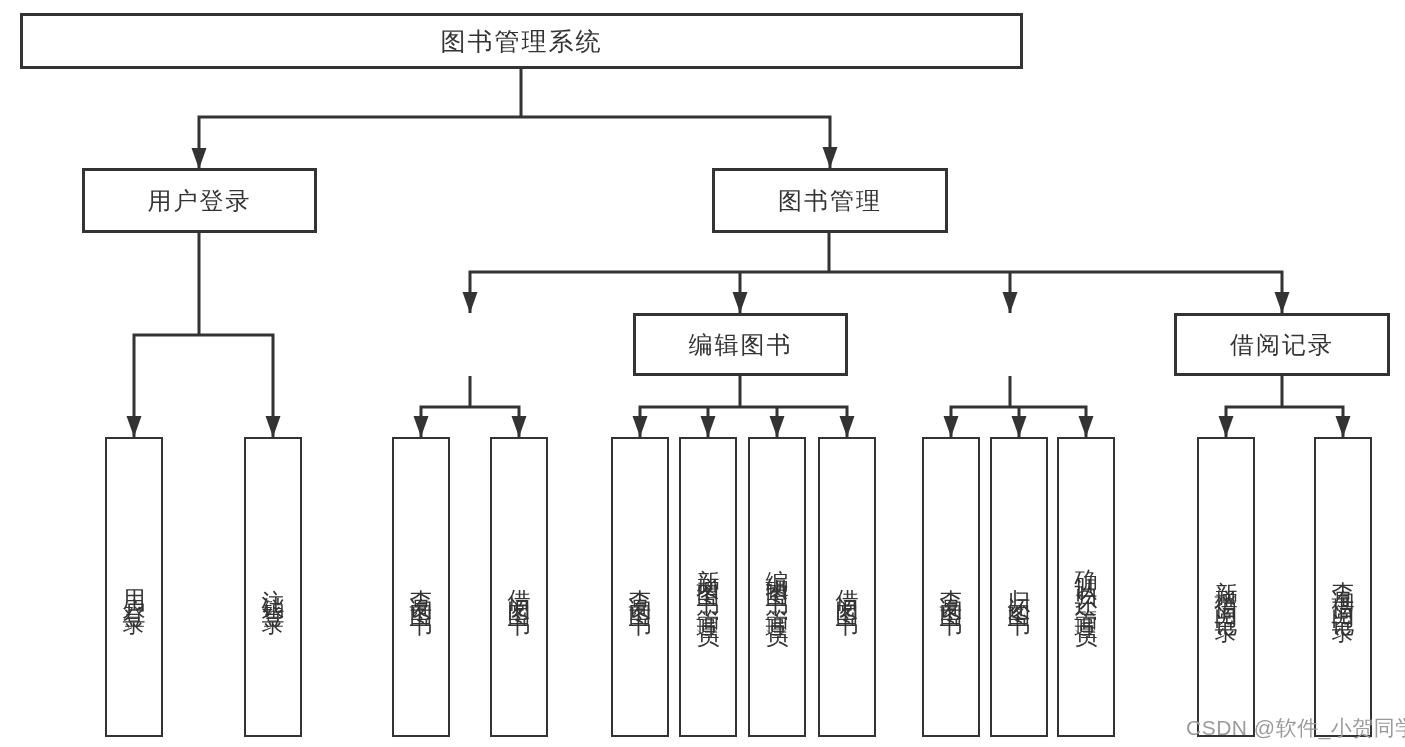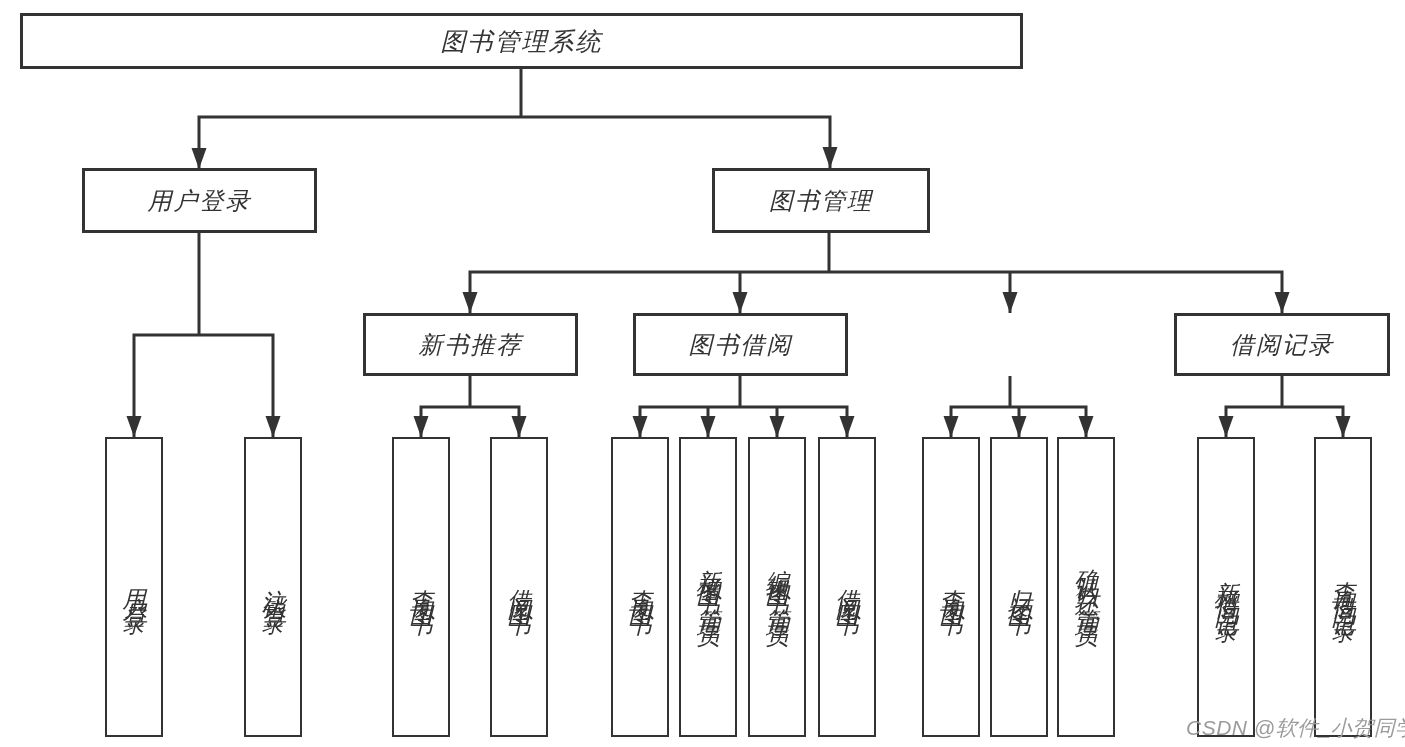--- a/index.html
+++ b/index.html
@@ -4,21 +4,20 @@
 <style>
   html, body { margin: 0; padding: 0; background: #ffffff; }
   .canvas {
     position: relative;
     width: 1405px;
     height: 747px;
     background: #ffffff;
     font-family: "Liberation Sans", "DejaVu Sans", sans-serif;
     color: #333333;
     overflow: hidden;
-    font-style: italic;
   }
   svg.wires {
     position: absolute;
     left: 0; top: 0;
     width: 1405px; height: 747px;
   }
   .hbox {
     position: absolute;
     box-sizing: border-box;
     border: 3px solid #333333;
@@ -104,24 +103,23 @@
       <polygon points="1011.5,416 1026.5,416 1019,437"></polygon>
       <polygon points="1078.5,416 1093.5,416 1086,437"></polygon>
       <polygon points="1218.5,416 1233.5,416 1226,437"></polygon>
       <polygon points="1335.5,416 1350.5,416 1343,437"></polygon>
     </g>
   </svg>
 
   <div class="hbox root" style="left:20px; top:13px; width:1003px; height:56px;">图书管理系统</div>
 
   <div class="hbox" style="left:82px; top:168px; width:235px; height:65px;">用户登录</div>
-  <div class="hbox" style="left:712px; top:168px; width:218px; height:65px;">图书管理</div>
+  <div class="hbox" style="left:712px; top:168px; width:236px; height:65px;">图书管理</div>
 
-  <div class="hbox" style="left:363px; top:313px; width:215px; height:63px;">新书推荐</div>
-  <div class="hbox" style="left:633px; top:313px; width:215px; height:63px;">图书借阅</div>
+  <div class="hbox" style="left:633px; top:313px; width:215px; height:63px;">编辑图书</div>
   <div class="hbox" style="left:1174px; top:313px; width:216px; height:63px;">借阅记录</div>
 
   <div class="vbox" style="left:105px;">
     <span>用户登录</span>
   </div>
   <div class="vbox" style="left:244px;">
     <span>注销登录</span>
   </div>
 
   <div class="vbox" style="left:392px;">

